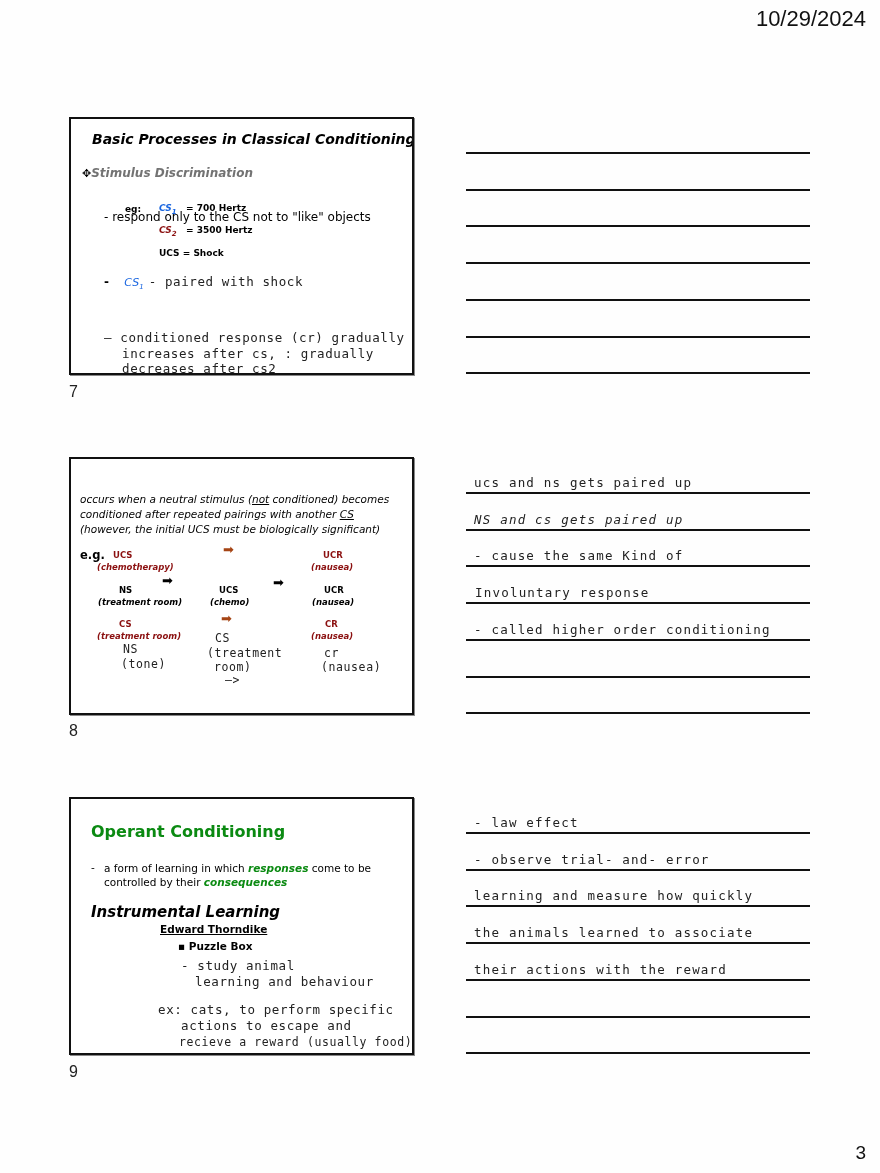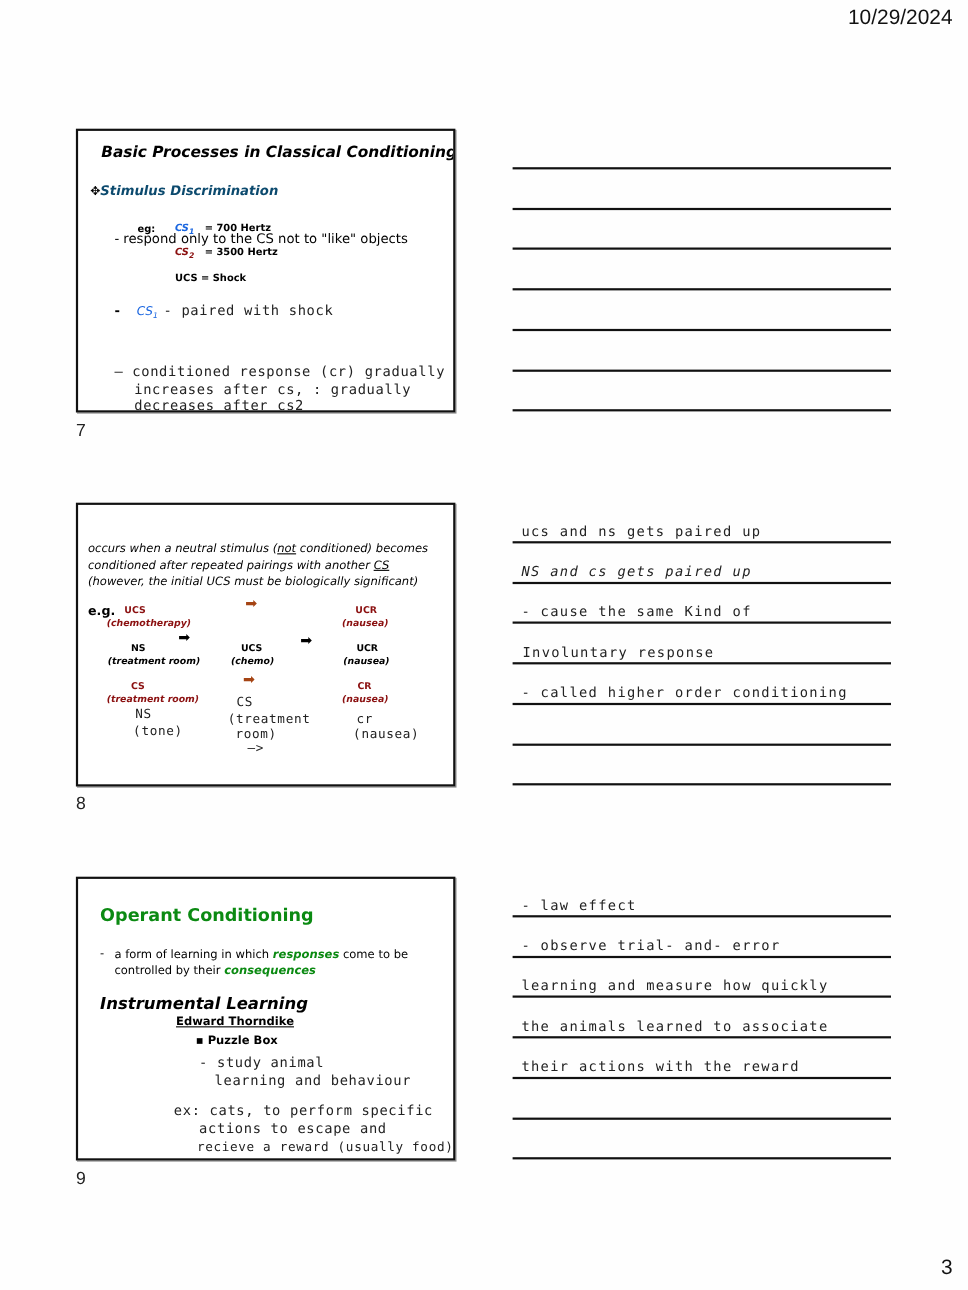--- a/index.html
+++ b/index.html
@@ -2,34 +2,34 @@
 <html><head>
   <meta charset="utf-8">
   <style>
     html, body { margin: 0; padding: 0; }
     body {
       width: 880px; height: 1173px; position: relative; overflow: hidden;
       background: #fefefe;
       font-family: "DejaVu Sans", sans-serif;
       color: #000;
     }
-    .date { position: absolute; right: 14px; top: 6px; font-family: "Liberation Sans", sans-serif; font-size: 19px; color: #111; }
+    .date { position: absolute; right: 14px; top: 6px; font-family: "Liberation Sans", sans-serif; font-size: 22px; color: #111; }
     .page-num { position: absolute; right: 14px; top: 1142px; font-family: "Liberation Sans", sans-serif; font-size: 19px; color: #111; }
 
     .slide {
       position: absolute; left: 69px; width: 341px; height: 254px;
       border: 2px solid #111; background: #fff; overflow: hidden;
       box-shadow: 1px 1px 0 #888;
     }
     .slide-num { position: absolute; left: 69px; font-family: "Liberation Sans", sans-serif; font-size: 16px; color: #222; }
     .abs { position: absolute; white-space: nowrap; }
 
     .cs1 { color: #1a66e0; }
     .cs2 { color: #8b1010; }
-    .blue { color: #0c4a6e; }
+    .blue { color: #737373; }
     .red { color: #8b1010; }
     .green { color: #0b8a12; }
     .hand { font-family: "DejaVu Sans Mono", monospace; font-size: 12.5px; letter-spacing: 0.6px; color: #222; }
     .ital { font-style: italic; }
     .bold { font-weight: bold; }
 
     .notes { position: absolute; left: 466px; width: 344px; }
     .note-line {
       position: absolute; left: 0; width: 344px; height: 0;
       border-bottom: 2px solid #111;

